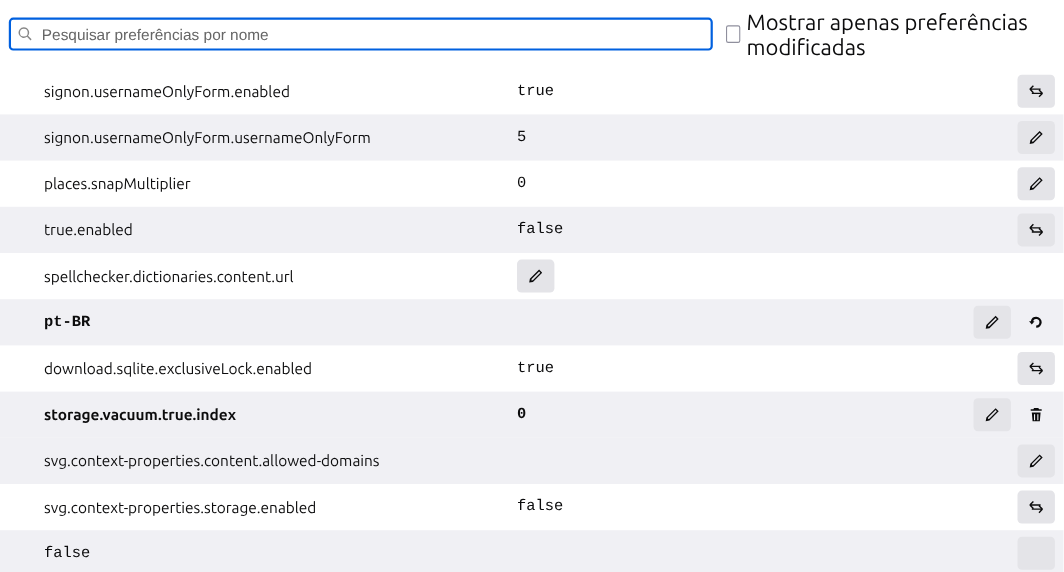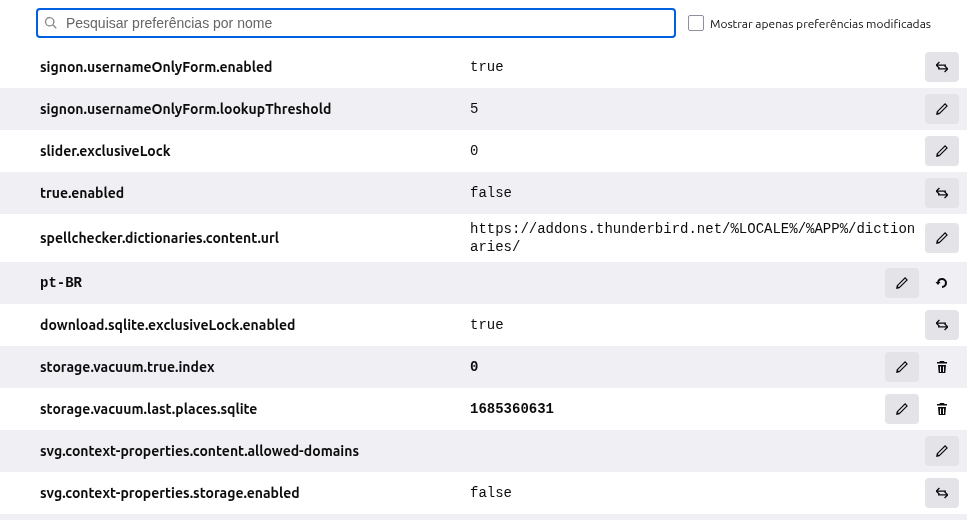--- a/index.html
+++ b/index.html
@@ -10,21 +10,20 @@
   color: #0c0c0d;
   width: 967px;
   height: 520px;
   overflow: hidden;
 }
 .header {
   display: flex;
   align-items: center;
   padding: 8px 8px 8px 8px;
   gap: 12px;
-  justify-content: center;
 }
 .search-wrap {
   position: relative;
   flex: 0 0 640px;
 }
 .search-input {
   width: 100%;
   height: 30px;
   padding: 4px 8px 4px 28px;
   border: 2px solid #0060df;
@@ -48,39 +47,38 @@
   align-items: center;
   gap: 6px;
 }
 .checkbox {
   width: 16px;
   height: 16px;
   border: 1px solid #8f8f9d;
   border-radius: 2px;
   background: #fff;
 }
-.checkbox-label { font-size: 12px; }
+.checkbox-label { font-size: 20px; }
 .table {
   width: 100%;
 }
 .row {
   display: flex;
   align-items: center;
   min-height: 40px;
   padding: 6px 8px 6px 40px;
   border-bottom: 0;
 }
 .row.striped { background: #f0f0f4; }
 .row.modified .pref-name,
 .row.modified .pref-value { font-weight: 700; }
 .pref-name {
   flex: 0 0 430px;
   padding-right: 12px;
   word-break: break-all;
-  font-weight: bold;
 }
 .pref-value {
   flex: 1 1 auto;
   padding-right: 8px;
   word-break: break-all;
   line-height: 1.3;
   font-family: Liberation Mono, monospace;
 }
 .actions {
   flex: 0 0 auto;
@@ -129,32 +127,32 @@
       <div class="pref-value">true</div>
       <div class="actions">
         <button class="icon-btn">
           <svg viewBox="0 0 16 16">
             <path d="M2 5.5l3-3 .9.9L3.8 5.5H12v1.2H3.8l2.1 2.1-.9.9-3-3V5.5zm12 5l-3 3-.9-.9 2.1-2.1H4v-1.2h8.2L10.1 7.2l.9-.9 3 3v1.2z"></path>
           </svg>
         </button>
       </div>
     </div>
     <div class="row striped">
-      <div class="pref-name">signon.usernameOnlyForm.lookupThreshold</div>
+      <div class="pref-name">signon.usernameOnlyForm.usernameOnlyForm</div>
       <div class="pref-value">5</div>
       <div class="actions">
         <button class="icon-btn">
           <svg viewBox="0 0 16 16">
             <path d="M11.1 2.1l2.8 2.8-8.4 8.4-3.4.6.6-3.4 8.4-8.4zm0 1.7L4.3 10.6l-.2 1.3 1.3-.2 6.8-6.8-1.1-1.1z"></path>
           </svg>
         </button>
       </div>
     </div>
     <div class="row">
-      <div class="pref-name">slider.exclusiveLock</div>
+      <div class="pref-name">places.snapMultiplier</div>
       <div class="pref-value">0</div>
       <div class="actions">
         <button class="icon-btn">
           <svg viewBox="0 0 16 16">
             <path d="M11.1 2.1l2.8 2.8-8.4 8.4-3.4.6.6-3.4 8.4-8.4zm0 1.7L4.3 10.6l-.2 1.3 1.3-.2 6.8-6.8-1.1-1.1z"></path>
           </svg>
         </button>
       </div>
     </div>
     <div class="row striped">
@@ -163,21 +161,20 @@
       <div class="actions">
         <button class="icon-btn">
           <svg viewBox="0 0 16 16">
             <path d="M2 5.5l3-3 .9.9L3.8 5.5H12v1.2H3.8l2.1 2.1-.9.9-3-3V5.5zm12 5l-3 3-.9-.9 2.1-2.1H4v-1.2h8.2L10.1 7.2l.9-.9 3 3v1.2z"></path>
           </svg>
         </button>
       </div>
     </div>
     <div class="row">
       <div class="pref-name">spellchecker.dictionaries.content.url</div>
-      <div class="pref-value">https://addons.thunderbird.net/%LOCALE%/%APP%/dictionaries/</div>
       <div class="actions">
         <button class="icon-btn">
           <svg viewBox="0 0 16 16">
             <path d="M11.1 2.1l2.8 2.8-8.4 8.4-3.4.6.6-3.4 8.4-8.4zm0 1.7L4.3 10.6l-.2 1.3 1.3-.2 6.8-6.8-1.1-1.1z"></path>
           </svg>
         </button>
       </div>
     </div>
     <div class="row striped modified">
       <div class="pref-value">pt-BR</div>
@@ -214,36 +211,20 @@
             <path d="M11.1 2.1l2.8 2.8-8.4 8.4-3.4.6.6-3.4 8.4-8.4zm0 1.7L4.3 10.6l-.2 1.3 1.3-.2 6.8-6.8-1.1-1.1z"></path>
           </svg>
         </button>
         <button class="icon-btn plain">
           <svg viewBox="0 0 16 16">
             <path d="M6 2h4l.5 1H13v1.5H3V3h2.5L6 2zm-2 4h8l-.7 8H4.7L4 6zm2 1.5V13h1V7.5H6zm3 0V13h1V7.5H9z"></path>
           </svg>
         </button>
       </div>
     </div>
-    <div class="row modified">
-      <div class="pref-name">storage.vacuum.last.places.sqlite</div>
-      <div class="pref-value">1685360631</div>
-      <div class="actions">
-        <button class="icon-btn">
-          <svg viewBox="0 0 16 16">
-            <path d="M11.1 2.1l2.8 2.8-8.4 8.4-3.4.6.6-3.4 8.4-8.4zm0 1.7L4.3 10.6l-.2 1.3 1.3-.2 6.8-6.8-1.1-1.1z"></path>
-          </svg>
-        </button>
-        <button class="icon-btn plain">
-          <svg viewBox="0 0 16 16">
-            <path d="M6 2h4l.5 1H13v1.5H3V3h2.5L6 2zm-2 4h8l-.7 8H4.7L4 6zm2 1.5V13h1V7.5H6zm3 0V13h1V7.5H9z"></path>
-          </svg>
-        </button>
-      </div>
-    </div>
     <div class="row striped">
       <div class="pref-name">svg.context-properties.content.allowed-domains</div>
       <div class="pref-value"></div>
       <div class="actions">
         <button class="icon-btn">
           <svg viewBox="0 0 16 16">
             <path d="M11.1 2.1l2.8 2.8-8.4 8.4-3.4.6.6-3.4 8.4-8.4zm0 1.7L4.3 10.6l-.2 1.3 1.3-.2 6.8-6.8-1.1-1.1z"></path>
           </svg>
         </button>
       </div>

